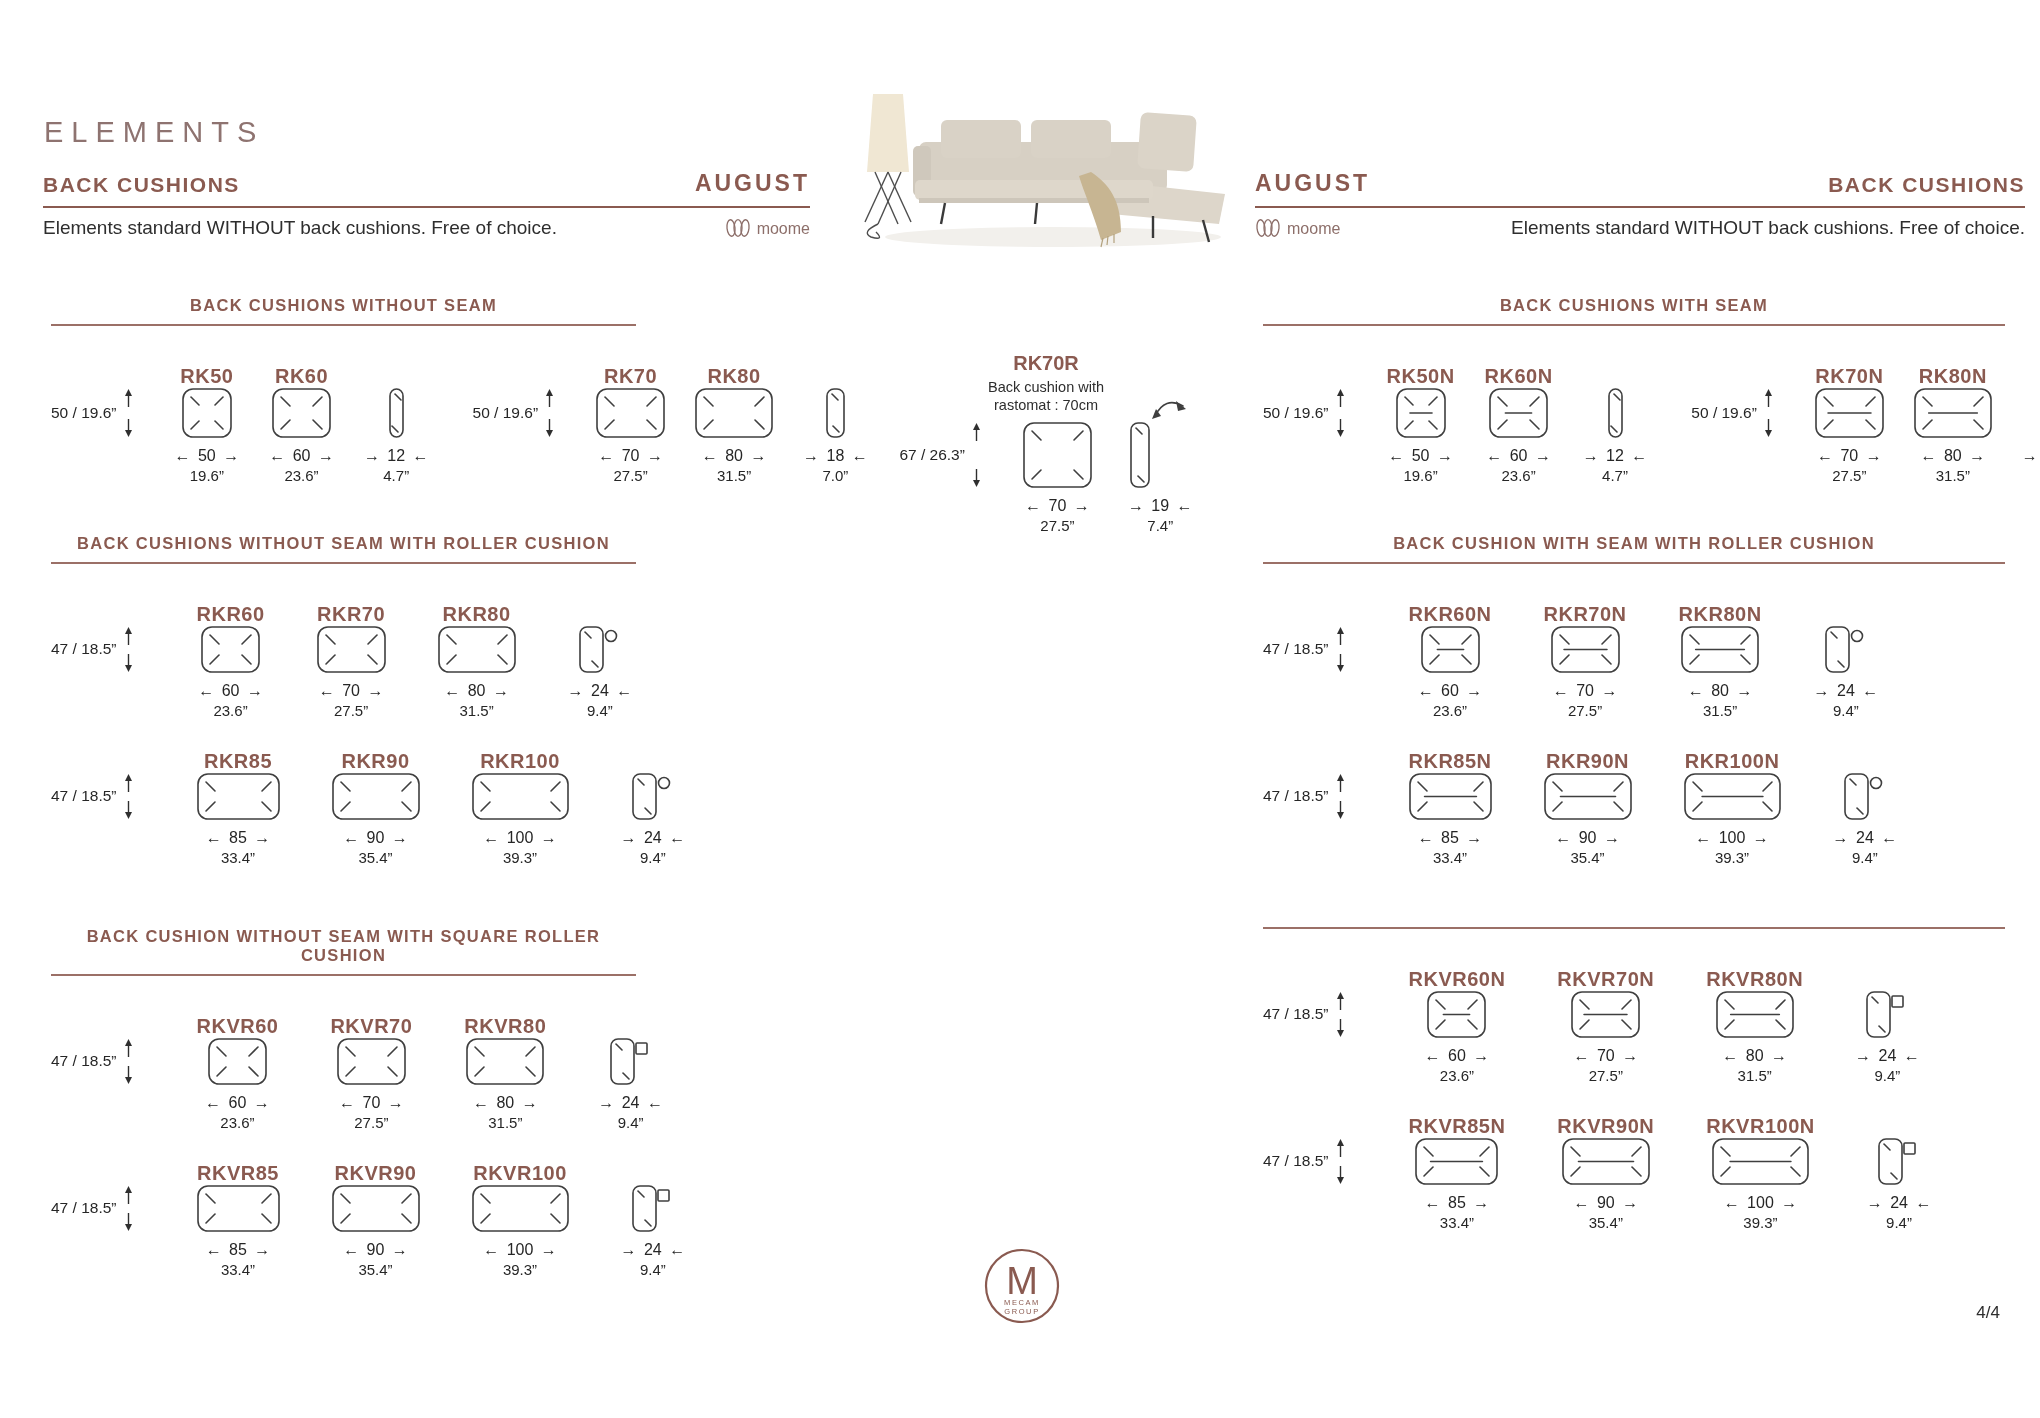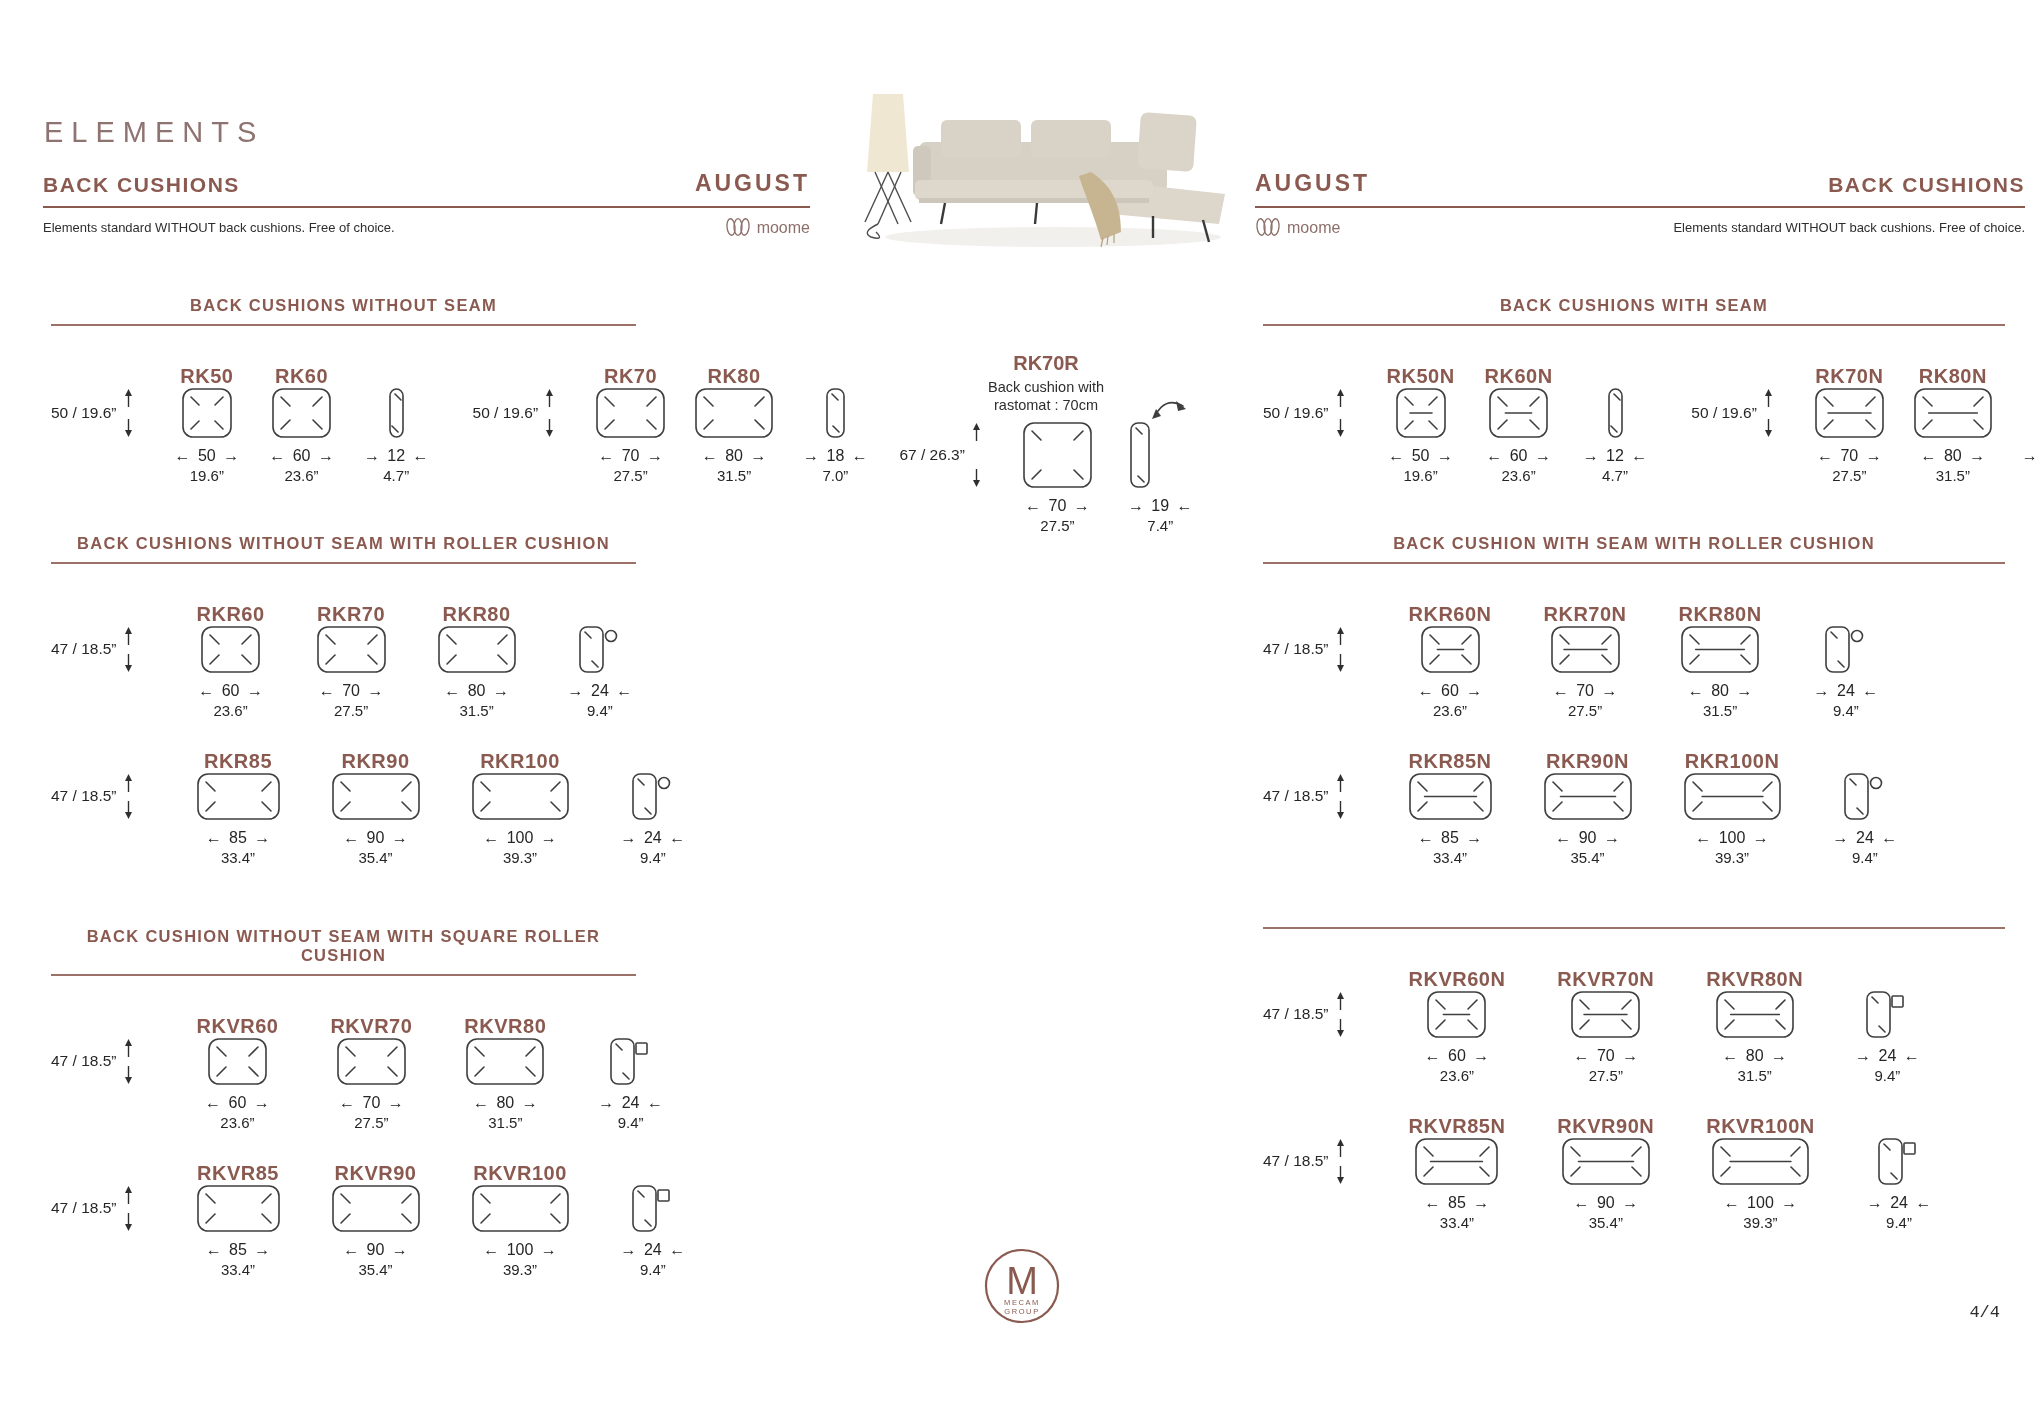--- a/index.html
+++ b/index.html
@@ -11,21 +11,21 @@
   .page{position:absolute;top:0;}
   #page-left{left:43px;width:767px;}
   #page-right{left:1255px;width:770px;}
 
   .header{position:absolute;top:170px;left:0;width:100%;}
   .header-row{display:flex;justify-content:space-between;align-items:flex-end;}
   .cat{font-size:21px;font-weight:bold;letter-spacing:1.5px;color:#8a5a50;}
   .prod{font-size:23px;font-weight:bold;letter-spacing:3px;color:#8a5a50;}
   .header-rule{height:2px;background:#8a5a50;margin-top:9px;}
   .note-row{display:flex;justify-content:space-between;align-items:center;margin-top:9px;}
-  .note{font-size:13px;color:#2e2e2e;text-align:center;}
+  .note{font-size:19px;color:#2e2e2e;text-align:center;}
   .brand{display:flex;align-items:flex-end;gap:6px;color:#8d6f6a;font-size:16px;}
 
   .sec{position:absolute;left:8px;}
   .sec-title{font-weight:bold;font-size:16.5px;letter-spacing:1.3px;color:#8a5a50;text-align:center;margin-bottom:9px;}
   .sec-rule{height:1.5px;background:#9b7067;}
   #page-left .sec-title,#page-left .sec-rule{width:585px;}
   #page-right .sec-title,#page-right .sec-rule{width:742px;}
 
   .drow{display:flex;align-items:flex-start;gap:44px;margin-top:34px;}
   .drow + .drow{margin-top:26px;}
@@ -50,21 +50,21 @@
   .rk-title{text-align:center;font-size:20px;font-weight:bold;color:#8a5a50;}
   .rk-sub{text-align:center;font-size:14.5px;line-height:1.25;color:#2e2e2e;margin-top:3px;}
   .rk-diagrams{display:flex;justify-content:center;align-items:flex-start;margin-top:8px;}
 
   #sofa{position:absolute;left:853px;top:54px;}
   #mecam{position:absolute;left:982px;top:1246px;}
   #mecam .ring{fill:none;stroke:#8a5a50;stroke-width:2.2;}
   #mecam .logo-m{fill:#8a5a50;font-size:38px;font-family:"Liberation Sans",sans-serif;}
   #mecam .logo-sub{fill:#8a5a50;font-size:7.5px;letter-spacing:1.6px;font-family:"Liberation Sans",sans-serif;}
 
-  .pagenum{position:absolute;right:40px;top:1303px;font-size:17px;color:#2e2e2e;font-family:Liberation Mono, monospace;}
+  .pagenum{position:absolute;right:40px;top:1303px;font-size:17px;color:#2e2e2e;}
 </style>
 </head>
 <body>
 
 <div class="eyebrow">ELEMENTS</div>
 
 <svg id="sofa" width="382" height="206" viewBox="0 0 382 206">
   <ellipse cx="200" cy="183" rx="168" ry="10" fill="#f2f0ec"></ellipse>
   <polygon points="20,40 50,40 56,118 14,118" fill="#f0e7d3"></polygon>
   <g stroke="#4d4d4d" stroke-width="1.4" fill="none">

